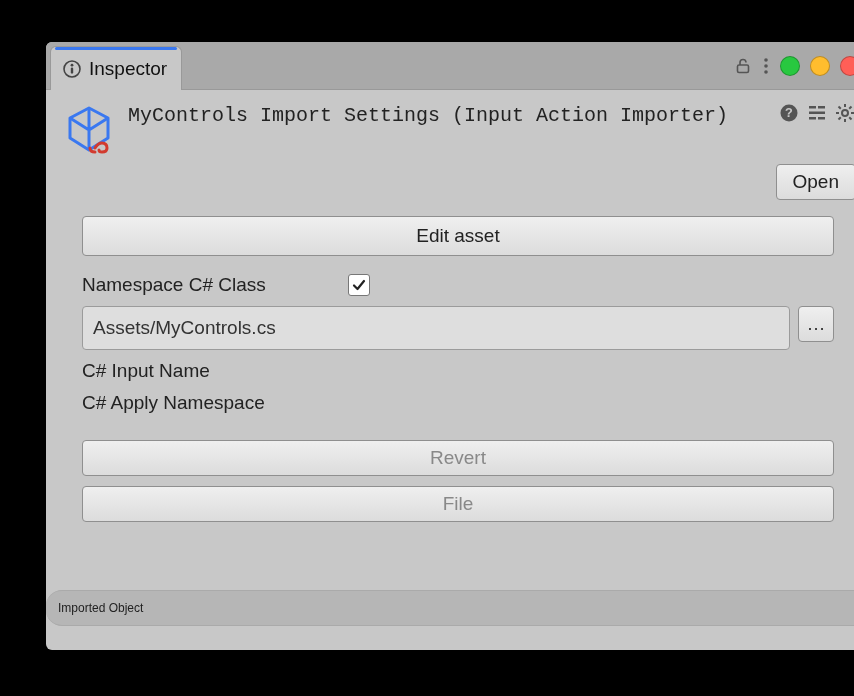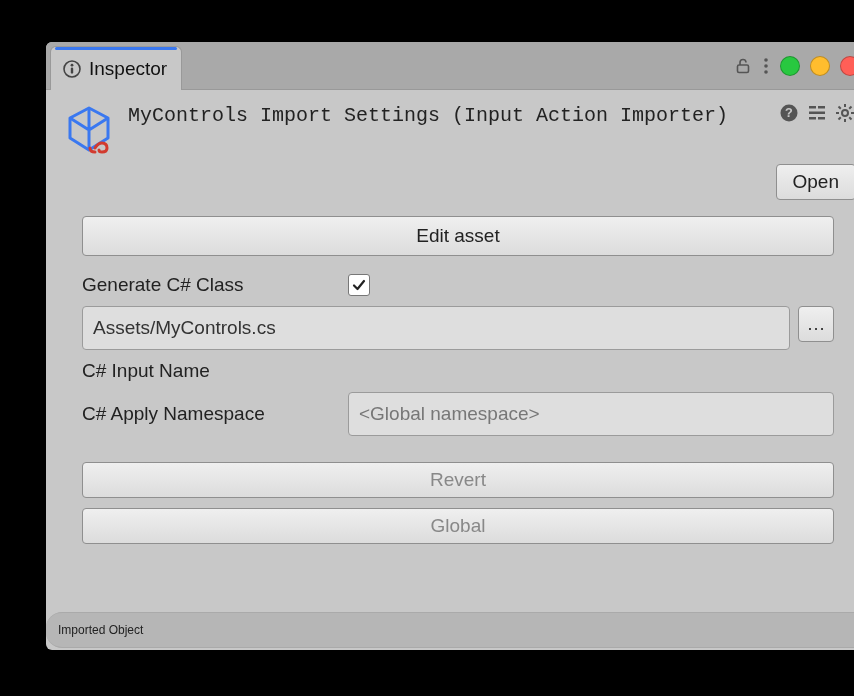--- a/index.html
+++ b/index.html
@@ -189,21 +189,21 @@
     </div>
 
     <div class="open-row">
       <button class="btn">Open</button>
     </div>
 
     <button class="btn btn-wide">Edit asset</button>
 
     <div class="group">
       <div class="row">
-        <div class="label">Generate C# Class</div>
+        <div class="label">Namespace C# Class</div>
         <div class="field">
           <span class="checkbox">
             <svg width="16" height="16" viewBox="0 0 16 16">
                 <path d="M3 8.5 L6.5 12 L13 4" fill="none" stroke="#222" stroke-width="2.2" stroke-linecap="round" stroke-linejoin="round"></path>
               </svg>
           </span>
         </div>
       </div>
 
       <div class="row">
@@ -212,27 +212,24 @@
           <button class="small-btn">…</button>
         </div>
       </div>
 
       <div class="row">
         <div class="label">C# Input Name</div>
       </div>
 
       <div class="row">
         <div class="label">C# Apply Namespace</div>
-        <div class="field">
-          <input class="text" type="text" placeholder="&lt;Global namespace&gt;" style="">
-        </div>
       </div>
     </div>
 
     <div class="footer-actions">
       <button class="btn btn-disabled">Revert</button>
-      <button class="btn btn-disabled">Global</button>
+      <button class="btn btn-disabled">File</button>
     </div>
 
     <div class="section-bar">Imported Object</div>
 
   </div>
 </div>
 
 </body></html>

